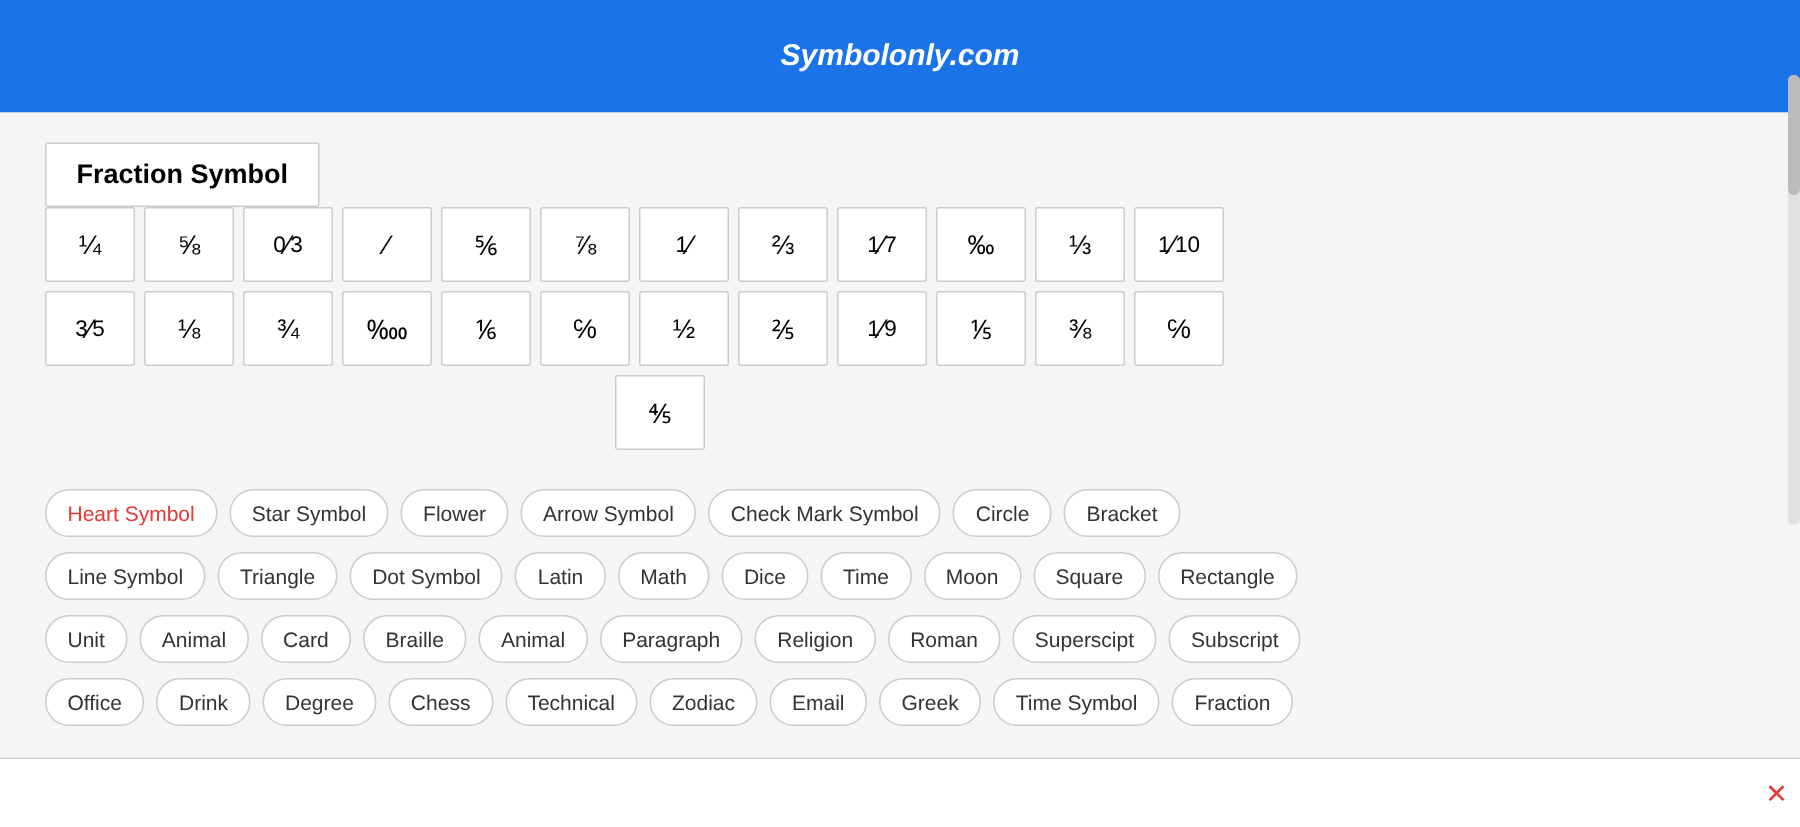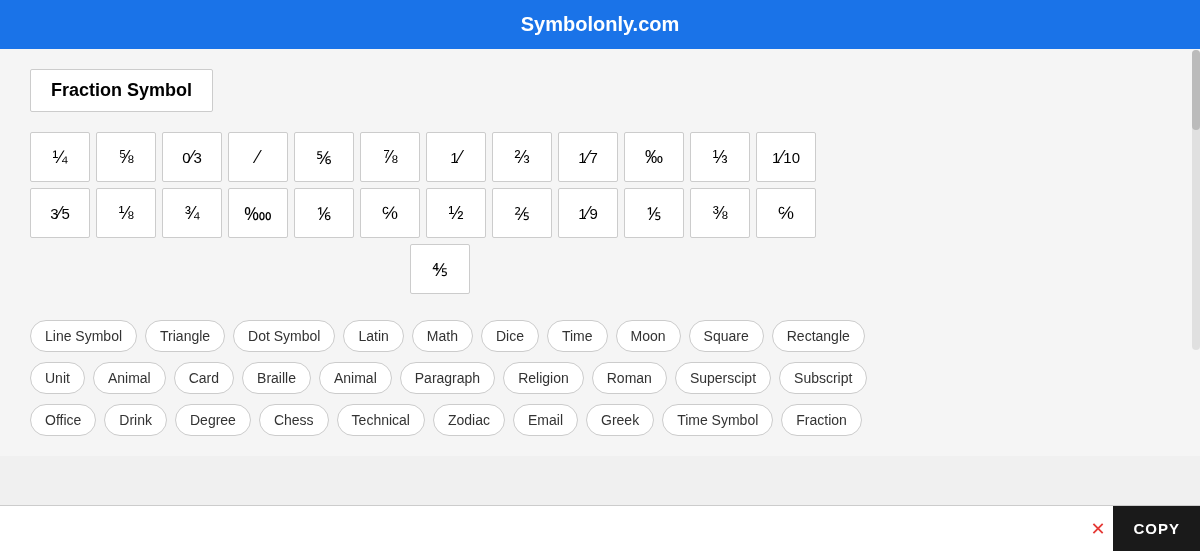--- a/index.html
+++ b/index.html
@@ -2,38 +2,38 @@
 <html><head>
   <meta charset="utf-8">
   <style>
     * { box-sizing: border-box; margin: 0; padding: 0; }
     body { font-family: Arial, sans-serif; background: #f0f0f0; min-height: 551px; }
 
     .header {
       background: #1a73e8;
       color: white;
       text-align: center;
-      padding: 13px;
+      padding: 26px;
       font-size: 20px;
       font-weight: bold;
+      font-style: italic;
     }
 
     .main-content {
       background: #f5f5f5;
       padding: 20px 30px 10px 30px;
     }
 
     .fraction-title {
       display: inline-block;
       background: white;
       border: 1px solid #ccc;
       padding: 10px 20px;
       font-size: 18px;
       font-weight: bold;
-      margin-bottom: 20px;
       border-radius: 2px;
       text-align: center;
     }
 
     .symbols-grid {
       display: flex;
       flex-wrap: wrap;
       gap: 6px;
       margin-bottom: 6px;
     }
@@ -185,20 +185,29 @@
 
   
   <div class="symbols-grid" style="margin-left: 380px;">
     <div class="symbol-box">⅘</div>
   </div>
 
 </div>
 
 <div class="categories-section">
 
+  <div class="category-row">
+    <div class="category-tag active">Heart Symbol</div>
+    <div class="category-tag">Star Symbol</div>
+    <div class="category-tag">Flower</div>
+    <div class="category-tag">Arrow Symbol</div>
+    <div class="category-tag">Check Mark Symbol</div>
+    <div class="category-tag">Circle</div>
+    <div class="category-tag">Bracket</div>
+  </div>
 
   <div class="category-row">
     <div class="category-tag">Line Symbol</div>
     <div class="category-tag">Triangle</div>
     <div class="category-tag">Dot Symbol</div>
     <div class="category-tag">Latin</div>
     <div class="category-tag">Math</div>
     <div class="category-tag">Dice</div>
     <div class="category-tag">Time</div>
     <div class="category-tag">Moon</div>
@@ -236,14 +245,13 @@
 
 <div class="scrollbar-right">
   <div class="scrollbar-thumb"></div>
 </div>
 
 <div class="bottom-bar">
   <input class="copy-input" type="text" placeholder="" style="">
   <button class="clear-btn">
     <span>✕</span>
   </button>
-  <button class="copy-btn">COPY</button>
 </div>
 
 </body></html>

